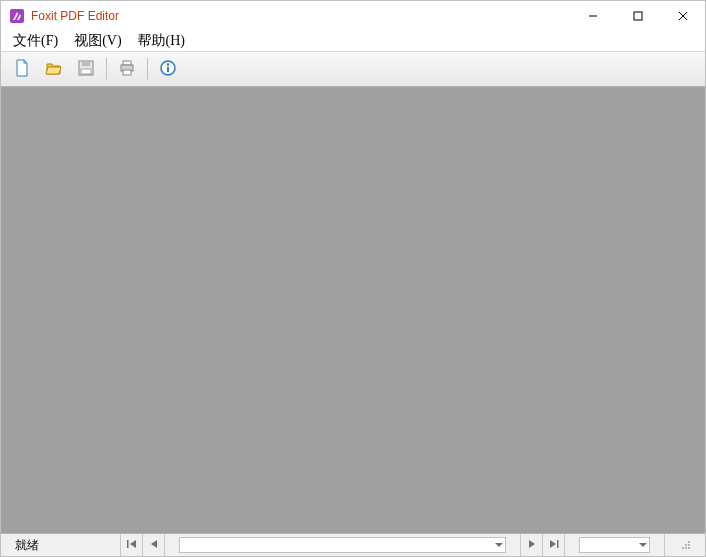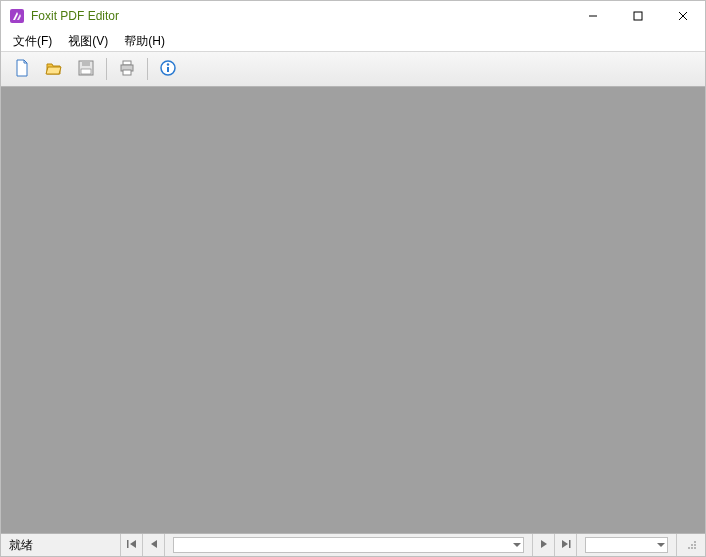--- a/index.html
+++ b/index.html
@@ -27,43 +27,44 @@
     align-items:center;
     height:30px;
     background:#ffffff;
   }
   .titlebar .app-icon{
     width:16px;height:16px;margin:0 6px 0 8px;
   }
   .titlebar .title{
     flex:0 0 auto;
     font-size:12px;
-    color:#4d7c0f;
+    color:#c2410c;
   }
   .titlebar .spacer{flex:1;}
   .win-btns{display:flex;height:100%;}
   .win-btn{
     width:45px;height:100%;
     display:flex;align-items:center;justify-content:center;
   }
   .win-btn svg{width:10px;height:10px;}
   .win-btn.close{width:45px;}
   
   .menubar{
     display:flex;
     align-items:center;
     height:20px;
     padding:0 4px;
     background:#ffffff;
     border-bottom:1px solid #d8d8d8;
   }
   .menu-item{
     padding:2px 8px;
-    font-size:12px;
+    font-size:14px;
     color:#000;
+    font-family:Liberation Serif, serif;
   }
   
   .toolbar{
     display:flex;
     align-items:center;
     height:34px;
     padding:0 6px;
     background:linear-gradient(#f7f7f7,#e9e9e9);
     border-bottom:1px solid #b5b5b5;
     gap:2px;
@@ -89,21 +90,21 @@
     display:flex;
     align-items:center;
     height:22px;
     background:#f0f0f0;
     font-size:12px;
   }
   .status-cell{
     height:100%;
     display:flex;
     align-items:center;
-    padding:0 8px;
+    padding:0 14px;
     border-right:1px solid #c8c8c8;
     box-sizing:border-box;
   }
   .status-ready{flex:0 0 120px;}
   .status-anno{flex:0 0 125px;}
   .status-anno input[type=checkbox]{margin:0 4px 0 0;}
   .nav-cell{flex:0 0 22px;justify-content:center;padding:0;}
   .page-cell{flex:1;}
   .zoom-cell{flex:0 0 100px;}
   .grip-cell{flex:0 0 18px;border-right:none;justify-content:center;}

